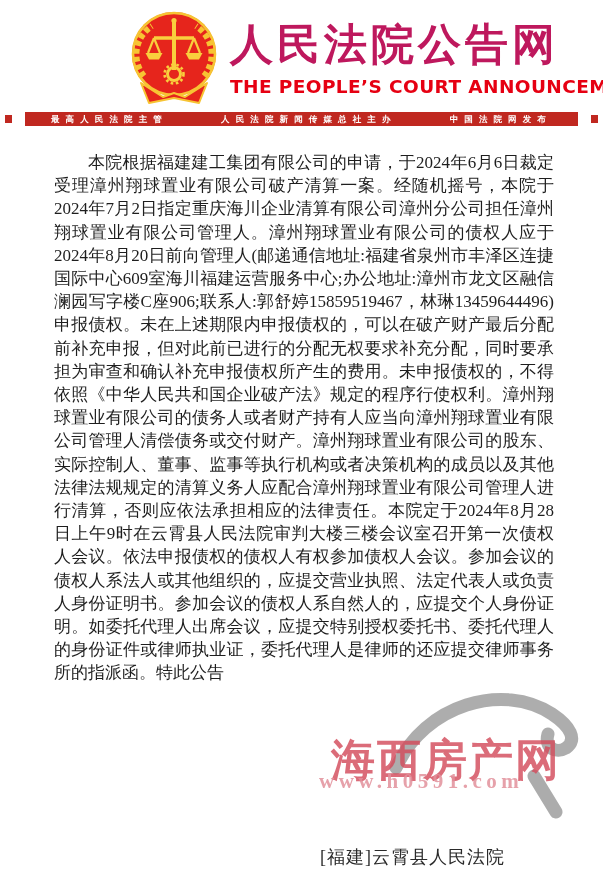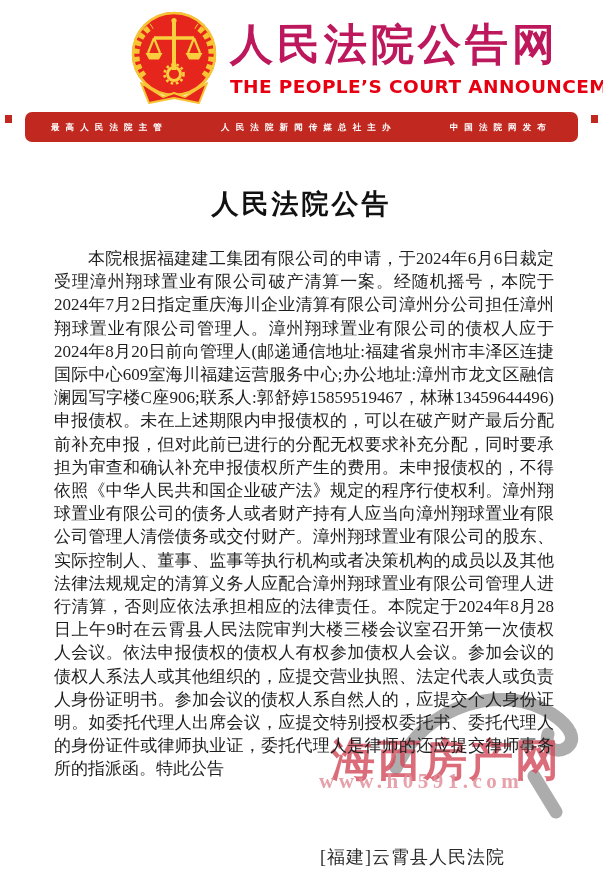--- a/index.html
+++ b/index.html
@@ -36,22 +36,21 @@
   }
 
   
   .navbar {
     margin: 0 25px;
     height: 14px;
     background: #c02820;
     display: flex;
     align-items: center;
     justify-content: space-between;
-    padding: 8px 26px;
-    border-radius: 7px;
+    padding: 0 26px;
   }
   .nav-item {
     color: #ffffff;
     font-family: "DejaVu Sans", "Liberation Sans", sans-serif;
     font-weight: 700;
     font-size: 8.5px;
     letter-spacing: 0.72em;
     white-space: nowrap;
     line-height: 14px;
   }
@@ -155,21 +154,20 @@
   </div>
 
   <div class="navbar">
     <span class="nav-item">最高人民法院主管</span>
     <span class="nav-item">人民法院新闻传媒总社主办</span>
     <span class="nav-item">中国法院网发布</span>
   </div>
   <div class="edge-mark left"></div>
   <div class="edge-mark right"></div>
 
-  <h1 class="doc-title">人民法院公告</h1>
 
   <p class="doc-body">本院根据福建建工集团有限公司的申请，于2024年6月6日裁定受理漳州翔球置业有限公司破产清算一案。经随机摇号，本院于2024年7月2日指定重庆海川企业清算有限公司漳州分公司担任漳州翔球置业有限公司管理人。漳州翔球置业有限公司的债权人应于2024年8月20日前向管理人(邮递通信地址:福建省泉州市丰泽区连捷国际中心609室海川福建运营服务中心;办公地址:漳州市龙文区融信澜园写字楼C座906;联系人:郭舒婷15859519467，林琳13459644496)申报债权。未在上述期限内申报债权的，可以在破产财产最后分配前补充申报，但对此前已进行的分配无权要求补充分配，同时要承担为审查和确认补充申报债权所产生的费用。未申报债权的，不得依照《中华人民共和国企业破产法》规定的程序行使权利。漳州翔球置业有限公司的债务人或者财产持有人应当向漳州翔球置业有限公司管理人清偿债务或交付财产。漳州翔球置业有限公司的股东、实际控制人、董事、监事等执行机构或者决策机构的成员以及其他法律法规规定的清算义务人应配合漳州翔球置业有限公司管理人进行清算，否则应依法承担相应的法律责任。本院定于2024年8月28日上午9时在云霄县人民法院审判大楼三楼会议室召开第一次债权人会议。依法申报债权的债权人有权参加债权人会议。参加会议的债权人系法人或其他组织的，应提交营业执照、法定代表人或负责人身份证明书。参加会议的债权人系自然人的，应提交个人身份证明。如委托代理人出席会议，应提交特别授权委托书、委托代理人的身份证件或律师执业证，委托代理人是律师的还应提交律师事务所的指派函。特此公告</p>
 
   <div class="doc-court">[福建]云霄县人民法院</div>
 
   <div class="wm-shape">
     <svg width="214" height="142" viewBox="0 0 214 142" xmlns="http://www.w3.org/2000/svg">
       <g stroke="#9b9b9b" stroke-width="13" fill="none" stroke-linecap="round" opacity="0.82">
         <path d="M10,88 C38,24 118,2 166,34 C184,46 192,60 180,68 C170,74 158,68 162,54"></path>
         <path d="M148,96 L170,132"></path>

